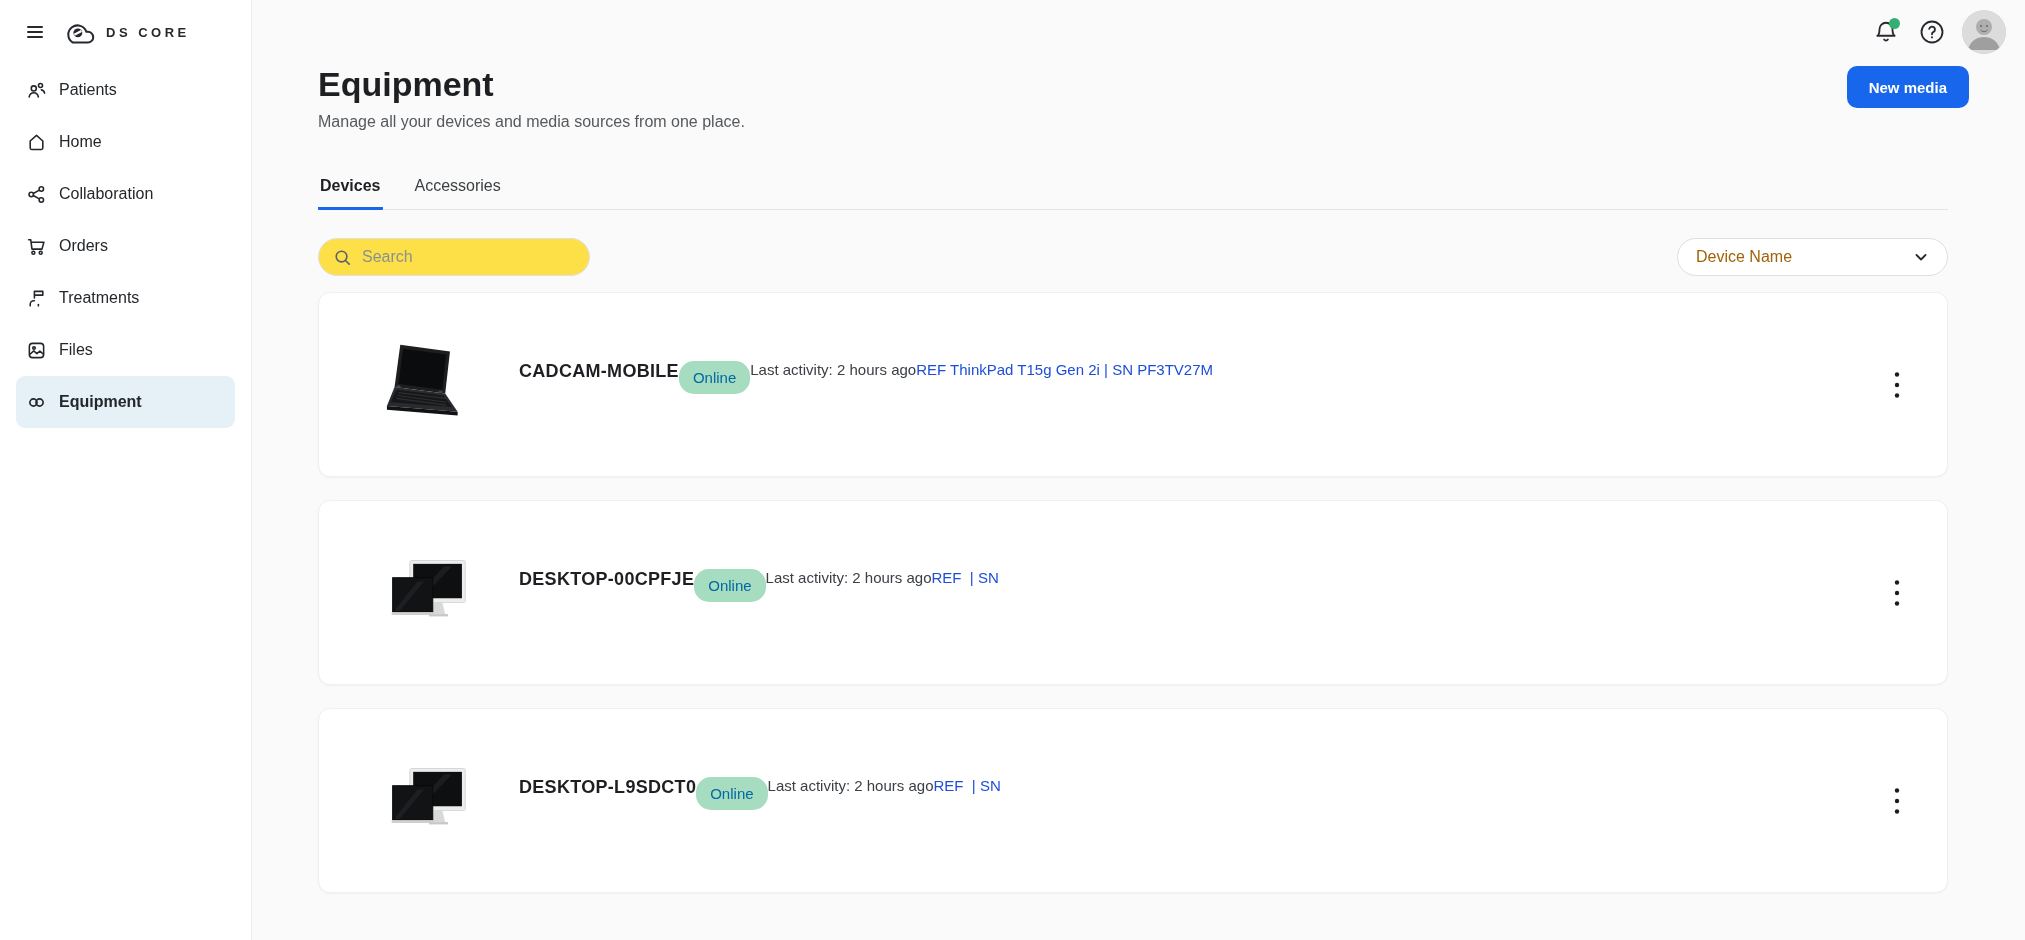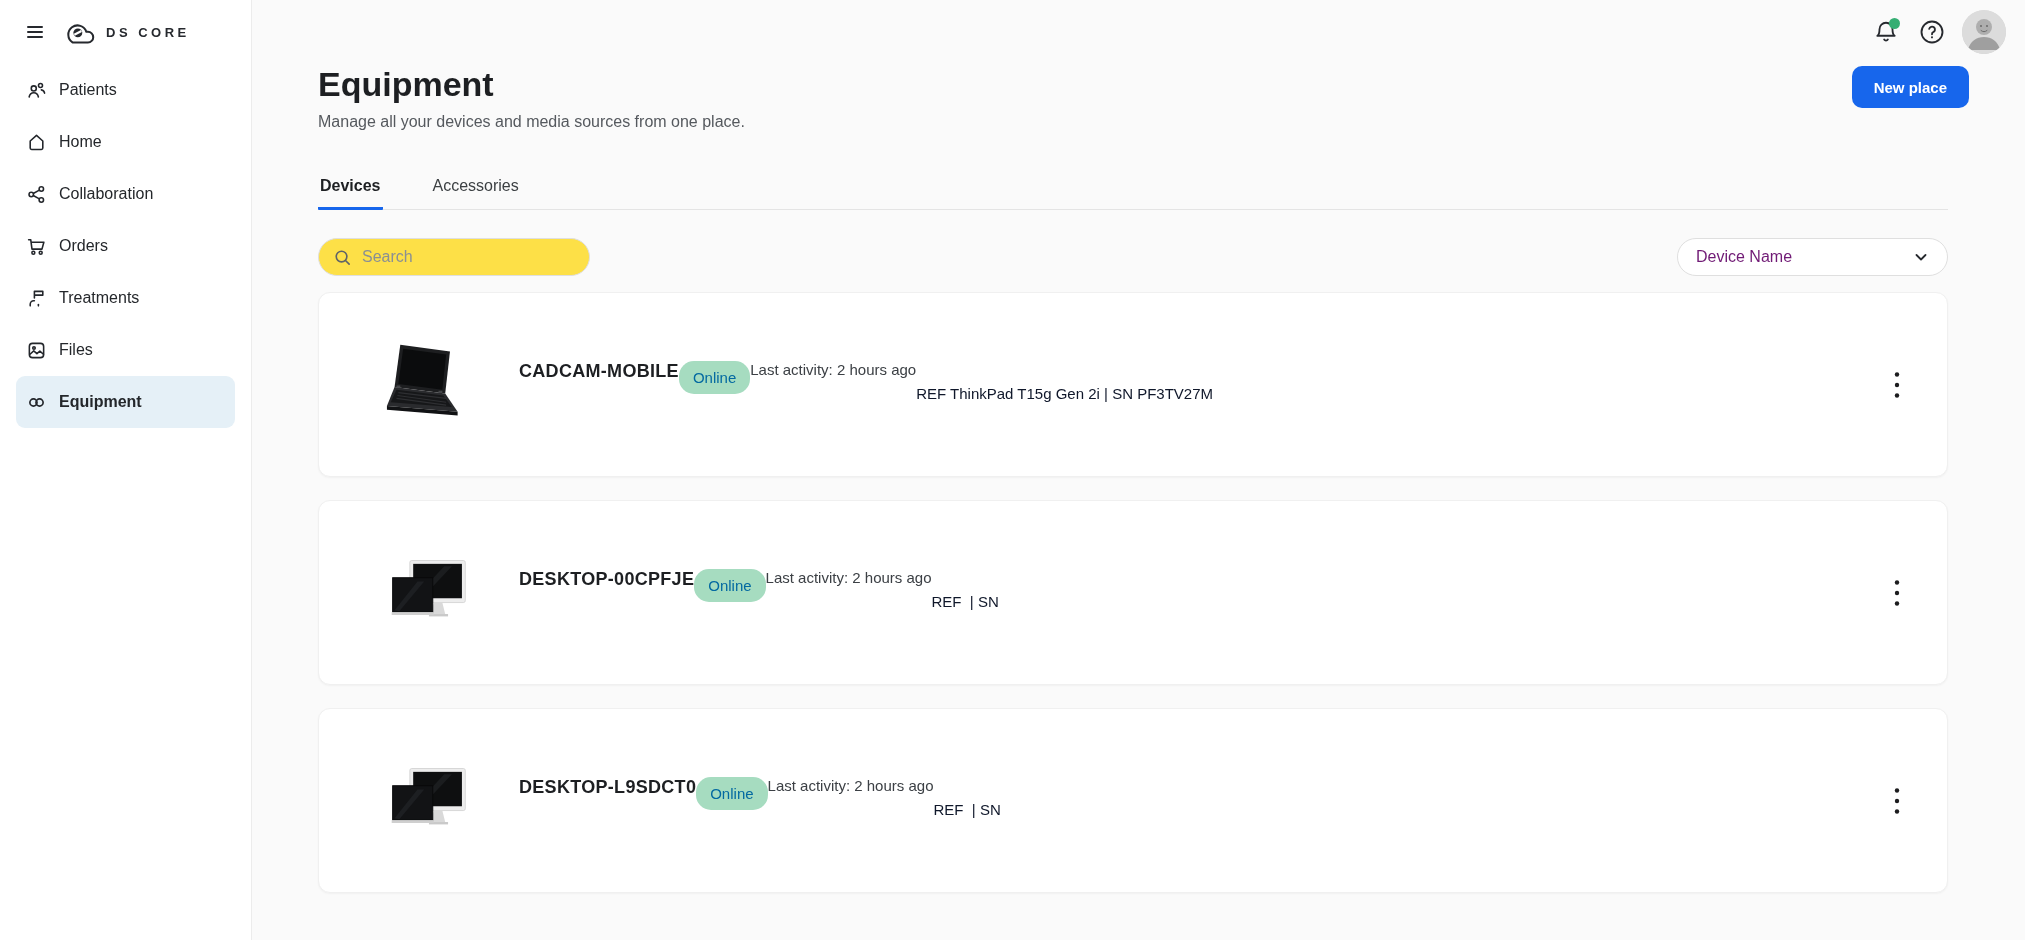--- a/index.html
+++ b/index.html
@@ -76,21 +76,21 @@
     background:#1766ec; color:#fff;
     font-family:"Liberation Sans", sans-serif;
     font-size:15px; font-weight:700;
     border:none; border-radius:10px; cursor:pointer;
   }
 
   .content-col { margin-right:21px; }
 
   .tabs {
     margin-top:46px;
-    display:flex; gap:48px;
+    display:flex; gap:30px;
     border-bottom:1px solid #e4e4e4;
   }
   .tab {
     padding:0 2px 12px; font-size:16px; color:#3c4043;
     cursor:pointer; border-bottom:3px solid transparent; margin-bottom:-1px;
   }
   .tab.active { font-weight:700; color:#1d1f22; border-bottom-color:#1766ec; border-radius:1px; }
 
   .controls {
     margin-top:28px;
@@ -105,21 +105,21 @@
     border:none; outline:none; background:none; flex:1;
     font-family:"Liberation Sans", sans-serif;
     font-size:16px; color:#26292e; margin-left:10px; min-width:0;
   }
   .search-box input::placeholder { color:#8a8f94; }
   .select-box {
     width:271px; height:38px;
     background:#fff; border:1px solid #dfdfdf; border-radius:19px;
     display:flex; align-items:center; justify-content:space-between;
     padding:0 18px; cursor:pointer;
-    font-size:16px; color:#701a75;gap:16px;
+    font-size:16px; color:#a16207;gap:16px;
   }
 
   .cards { margin-top:16px; }
   .device-card {
     position:relative;
     background:#fff;
     border:1px solid #f0f0f0;
     border-radius:12px;
     box-shadow:0 1px 2px rgba(0,0,0,0.04);
     height:185px;
@@ -130,21 +130,21 @@
   }
   .device-img { width:86px; height:120px; display:flex; align-items:center; justify-content:center; margin-right:48px; flex-shrink:0; }
   .device-info { display:flex; align-items:flex-start; }
   .device-name { font-size:18px; font-weight:700; letter-spacing:.3px; color:#1d1f22; margin-bottom:15px; }
   .status-badge {
     background:#a6dcc0; color:#0369a1;
     font-size:15px; padding:8px 14px; border-radius:15px;
     margin-bottom:14px;
   }
   .device-activity { font-size:15px; color:#3c4045; margin-bottom:5px; }
-  .device-refsn { font-size:15px; color:#0f172a; white-space:pre;margin-top:24px; }
+  .device-refsn { font-size:15px; color:#1d4ed8; white-space:pre; }
   .kebab-btn {
     position:absolute; right:36px; top:50%; transform:translateY(-50%);
     width:28px; height:44px;
     border:none; background:none; cursor:pointer;
     display:flex; align-items:center; justify-content:center;
   }
 </style>
 </head>
 <body>
 
@@ -273,21 +273,21 @@
         <path d="M19 20.5c1.8 1.6 4.2 1.6 6 0" stroke="#6e6e6e" stroke-width="1" fill="none" stroke-linecap="round"></path>
       </svg>
     </button>
   </div>
 
   <div class="page-header">
     <div>
       <h1 class="page-title">Equipment</h1>
       <p class="page-subtitle">Manage all your devices and media sources from one place.</p>
     </div>
-    <button class="primary-btn">New place</button>
+    <button class="primary-btn">New media</button>
   </div>
 
   <div class="content-col">
     <div class="tabs">
       <div class="tab active">Devices</div>
       <div class="tab">Accessories</div>
     </div>
 
     <div class="controls">
       <div class="search-box">

